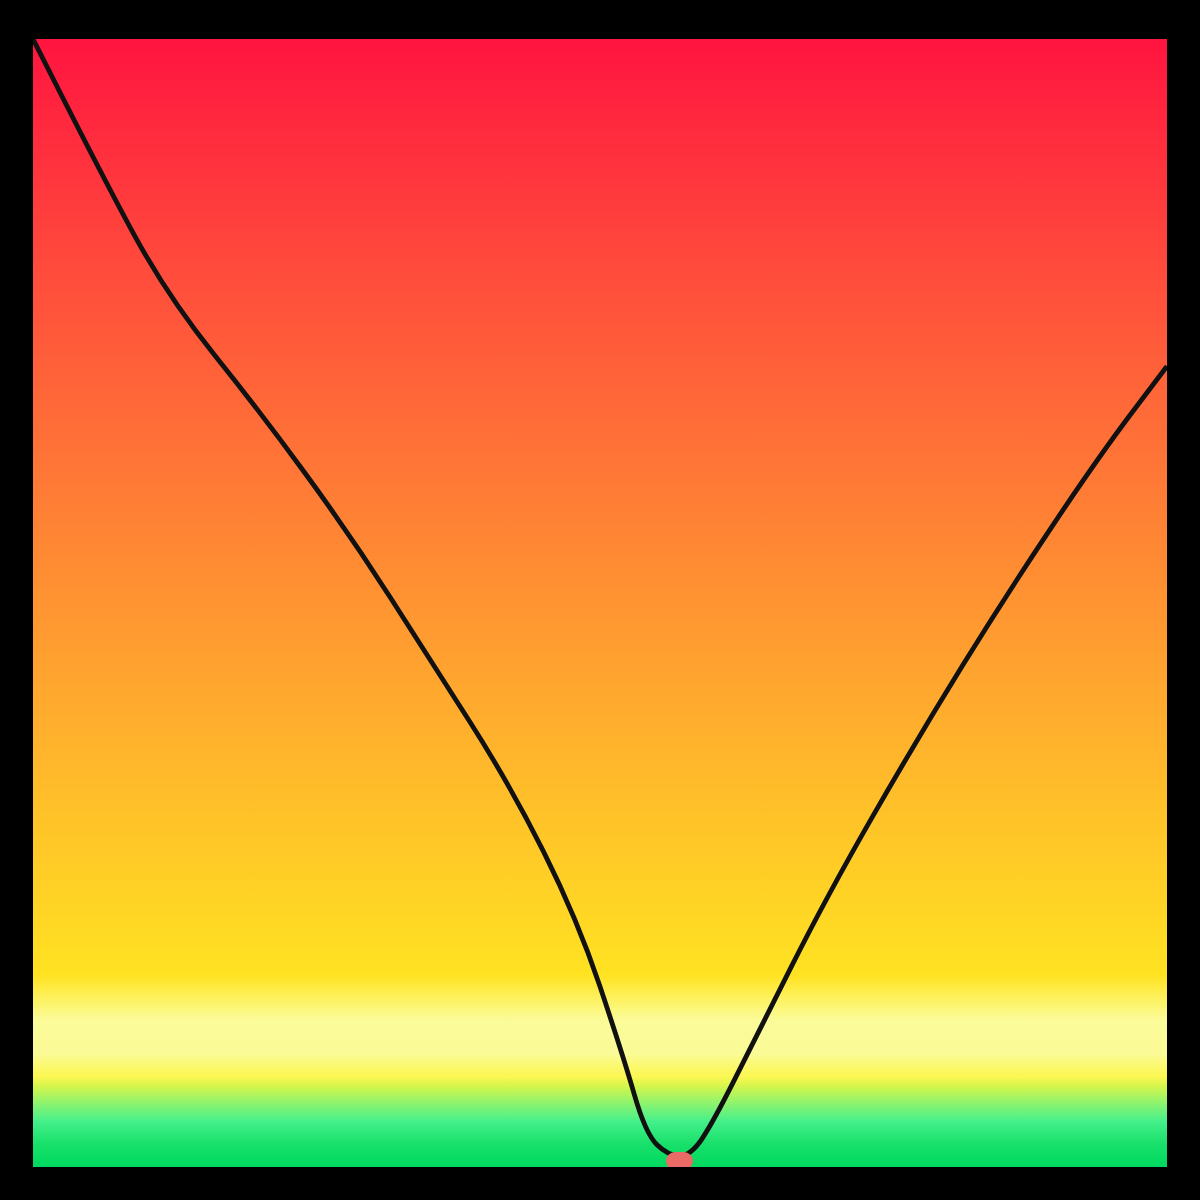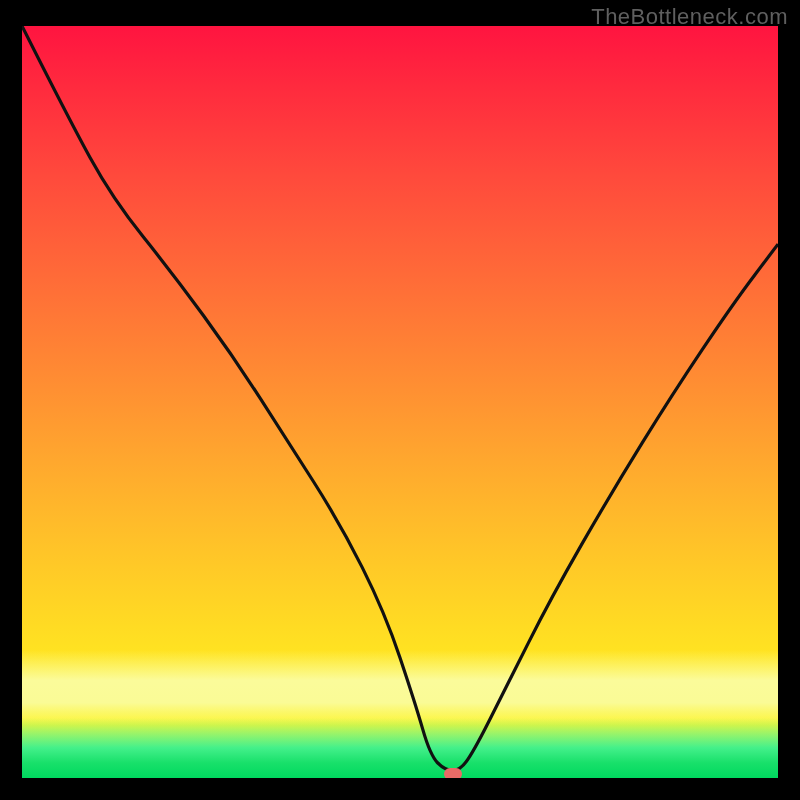--- a/index.html
+++ b/index.html
@@ -82,21 +82,20 @@
     width: 100%;
     height: 100%;
     z-index: 2;
   }
 </style>
 </head>
 <body>
 
 <div class="frame">
 
-  <div class="watermark">TheBottleneck.com</div>
 
   <div class="plot-area">
 
     <svg class="curve" viewBox="0 0 756 752" preserveAspectRatio="none">
       <path id="curve-path" fill="none" stroke-width="3.2" stroke="#111111" d="M 0.0 0.0 Q 45.4 90.2 68.0 131.6 Q 90.7 173.0 121.0 210.6 Q 151.2 248.2 181.4 289.5 Q 211.7 330.9 238.1 372.2 Q 264.6 413.6 291.1 455.0 Q 317.5 496.3 340.2 541.4 Q 362.9 586.6 378.0 631.7 Q 393.1 676.8 400.7 703.1 Q 408.2 729.4 415.8 737.0 Q 423.4 744.5 430.9 744.5 Q 438.5 744.5 446.0 733.2 Q 453.6 721.9 468.7 691.8 Q 483.8 661.8 506.5 616.6 Q 529.2 571.5 559.4 518.9 Q 589.7 466.2 619.9 417.4 Q 650.2 368.5 680.4 323.4 Q 710.6 278.2 733.3 248.2 T 756.0 218.1"></path>
     </svg>
 
     <div id="marker" class="marker" background="#e96a66" style="left: 430.92px; top: 748.24px;"></div>
 
   </div>

